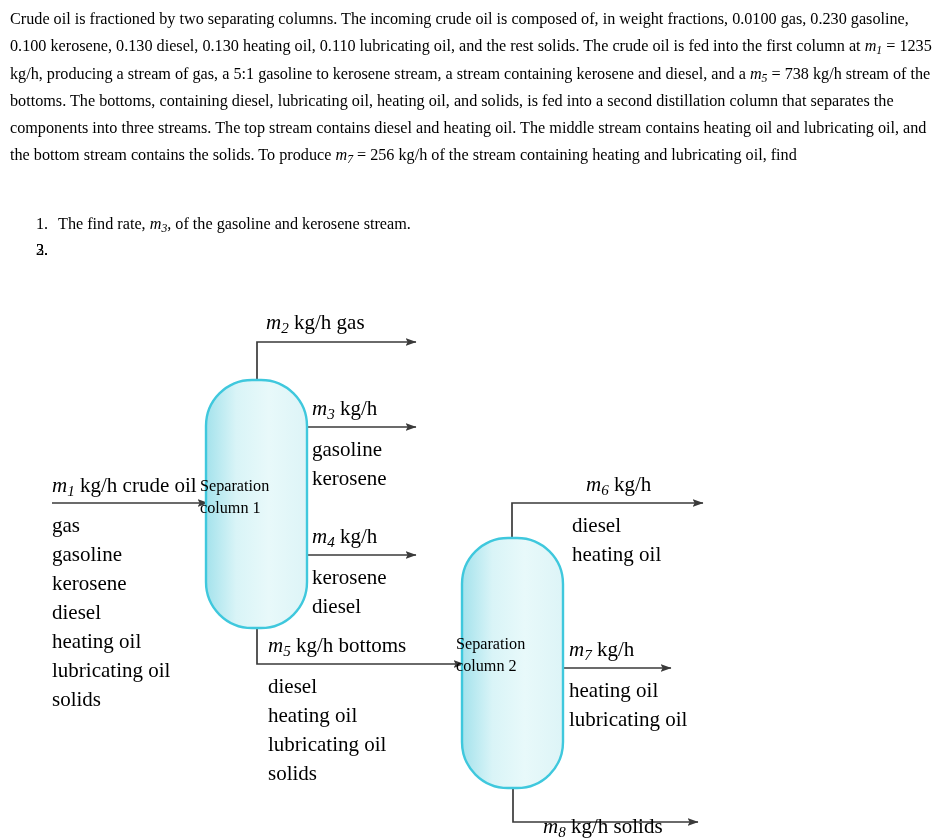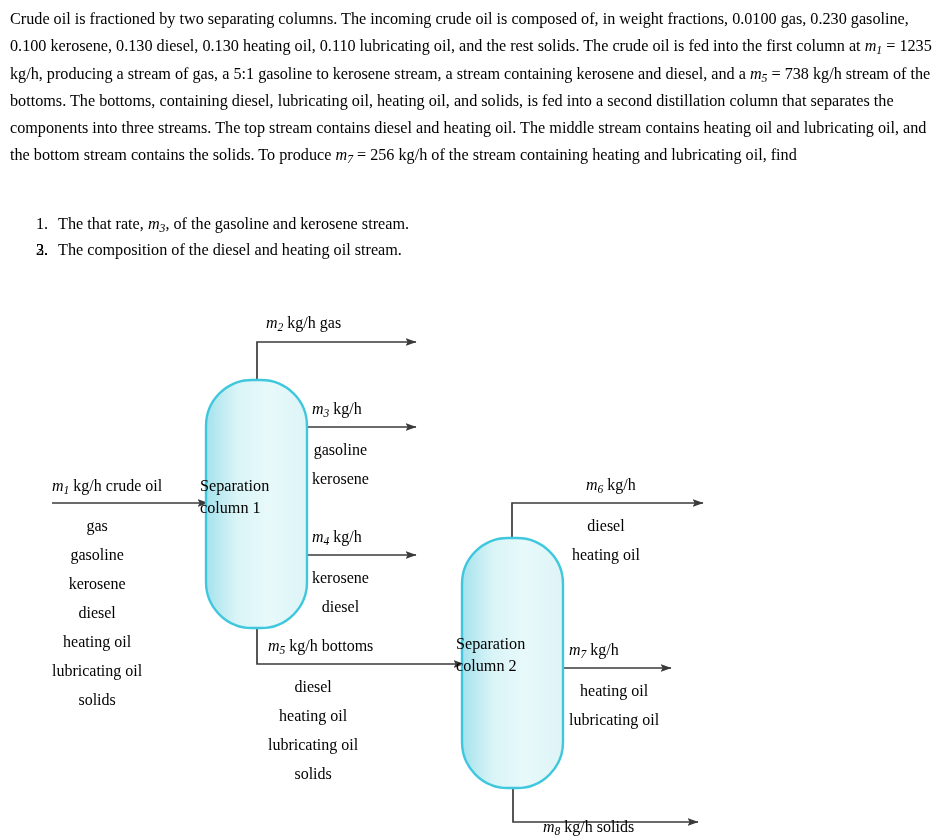--- a/index.html
+++ b/index.html
@@ -67,51 +67,50 @@
     height: 548px;
   }
   #diagram-svg {
     position: absolute;
     left: 0;
     top: 0;
   }
 
   .dlabel {
     position: absolute;
-    font-size: 16px;
+    font-size: 21px;
     line-height: 21px;
     white-space: nowrap;
-    text-align: center;
   }
   .dlabel-stack { line-height: 29px; }
 
   .colcaption {
     position: absolute;
     font-size: 16.2px;
     line-height: 21.5px;
     text-align: left;
     white-space: nowrap;
   }
 </style>
 </head>
 <body>
 
 <div id="problem-text">
   <p class="para"><span>Crude oil is fractioned by two separating columns. The incoming crude oil is composed of, in weight fractions, 0.0100 gas, 0.230 gasoline, 0.100 kerosene, 0.130 diesel, 0.130 heating oil, 0.110 lubricating oil, and the rest solids. The crude oil is fed into the first column at </span><span class="var"><span>m</span><sub>1</sub></span><span> = 1235 kg/h, producing a stream of gas, a 5:1 gasoline to kerosene stream, a stream containing kerosene and diesel, and a </span><span class="var"><span>m</span><sub>5</sub></span><span> = 738 kg/h stream of the bottoms. The bottoms, containing diesel, lubricating oil, heating oil, and solids, is fed into a second distillation column that separates the components into three streams. The top stream contains diesel and heating oil. The middle stream contains heating oil and lubricating oil, and the bottom stream contains the solids. To produce </span><span class="var"><span>m</span><sub>7</sub></span><span> = 256 kg/h of the stream containing heating and lubricating oil, find</span></p>
 </div>
 
 <ol id="question-list">
   <li>
-    <span class="num">1.</span><span>The that rate, </span><span class="var"><span>m</span><sub>3</sub></span><span>, of the gasoline and kerosene stream.</span>
+    <span class="num">1.</span><span>The find rate, </span><span class="var"><span>m</span><sub>3</sub></span><span>, of the gasoline and kerosene stream.</span>
   </li>
   <li>
     <span class="num">2.</span>
   </li>
   <li>
-    <span class="num">3.</span><span>The composition of the diesel and heating oil stream.</span>
+    <span class="num">3.</span>
   </li>
 </ol>
 
 <div id="diagram">
 
   <svg id="diagram-svg" width="946" height="548" viewBox="0 0 946 548">
     <defs>
       <linearGradient id="colgrad" x1="0" y1="0" x2="1" y2="0">
         <stop offset="0" stop-color="#a4e2ec"></stop>
         <stop offset="0.30" stop-color="#d9f4f7"></stop>

